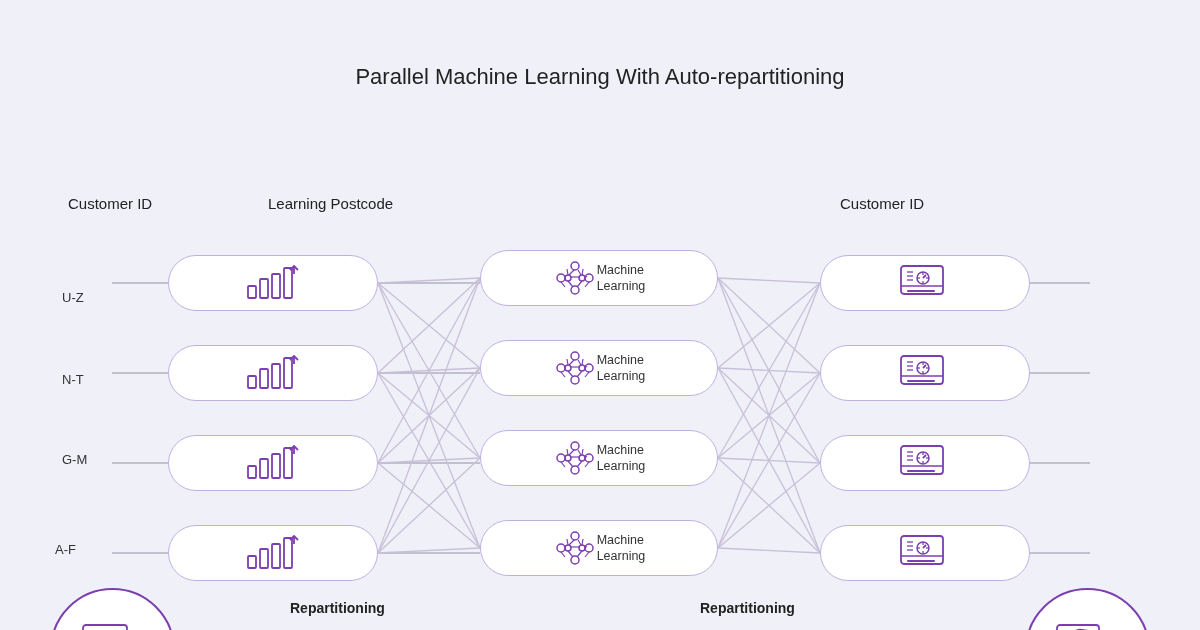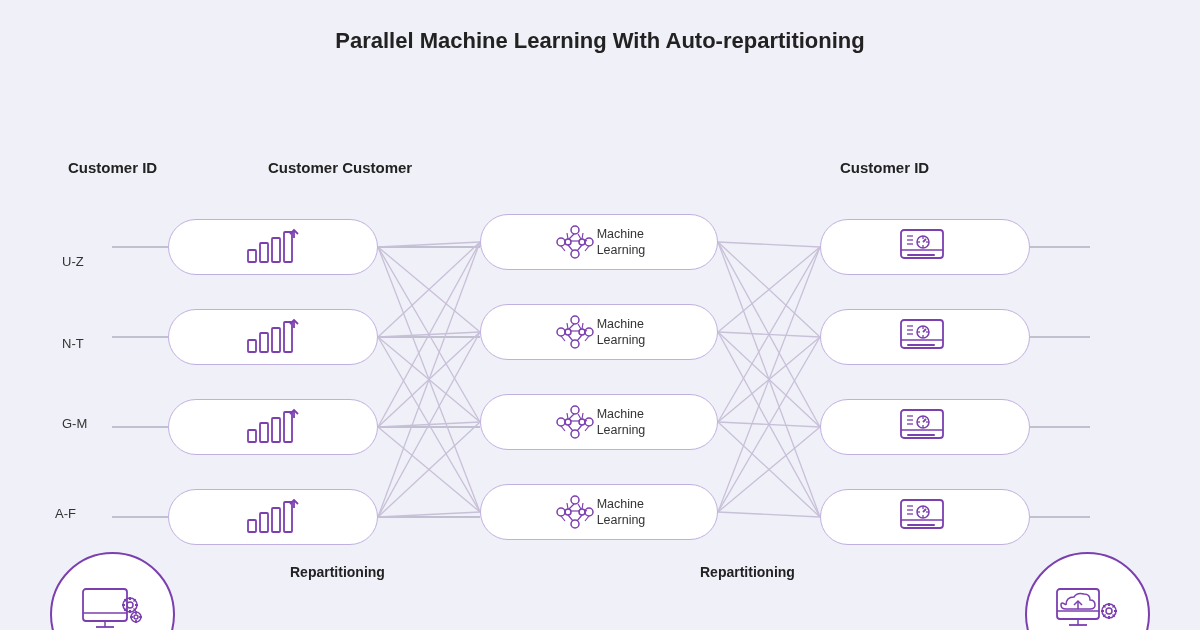--- a/index.html
+++ b/index.html
@@ -8,37 +8,38 @@
       height: 630px;
       background: #f0f0f8;
       font-family: 'Segoe UI', Arial, sans-serif;
       overflow: hidden;
       position: relative;
     }
 
     .main-title {
       text-align: center;
       font-size: 22px;
-      font-weight: 700;
+      font-weight: 400;
       color: #222;
       padding-top: 28px;
       padding-bottom: 10px;
+      margin-top: 36px;
     }
 
     .diagram-area {
       position: relative;
       width: 1200px;
       height: 560px;
     }
 
     
     .col-header {
       position: absolute;
       font-size: 15px;
-      font-weight: 700;
+      font-weight: 400;
       color: #222;
     }
 
     
     .row-label {
       position: absolute;
       font-size: 13px;
       font-weight: 500;
       color: #333;
     }
@@ -159,21 +160,21 @@
     <line x1="718" y1="448" x2="820" y2="363" stroke="#c8c0d8" stroke-width="1.3"></line>
     <line x1="718" y1="448" x2="820" y2="453" stroke="#c8c0d8" stroke-width="1.3"></line>
 
     <line x1="1030" y1="183" x2="1090" y2="183" stroke="#b0b0c0" stroke-width="1.5"></line>
     <line x1="1030" y1="273" x2="1090" y2="273" stroke="#b0b0c0" stroke-width="1.5"></line>
     <line x1="1030" y1="363" x2="1090" y2="363" stroke="#b0b0c0" stroke-width="1.5"></line>
     <line x1="1030" y1="453" x2="1090" y2="453" stroke="#b0b0c0" stroke-width="1.5"></line>
   </svg>
 
   <div class="col-header" style="left: 68px; top: 95px;">Customer ID</div>
-  <div class="col-header" style="left: 268px; top: 95px;">Customer Customer</div>
+  <div class="col-header" style="left: 268px; top: 95px;">Learning Postcode</div>
   <div class="col-header" style="left: 840px; top: 95px;">Customer ID</div>
 
   <div class="row-label" style="left: 62px; top: 172px; margin-top: 18px;">U-Z</div>
   <div class="row-label" style="left: 62px; top: 272px;">N-T</div>
   <div class="row-label" style="left: 62px; top: 352px;">G-M</div>
   <div class="row-label" style="left: 55px; top: 442px;">A-F</div>
 
   <div class="pill" style="left: 168px; top: 155px; width: 210px; height: 56px;">
     <svg class="icon" width="54" height="38" viewBox="0 0 54 38">
       <rect x="2" y="22" width="8" height="12" rx="1" fill="none" stroke="#7b3fb0" stroke-width="1.8"></rect>

